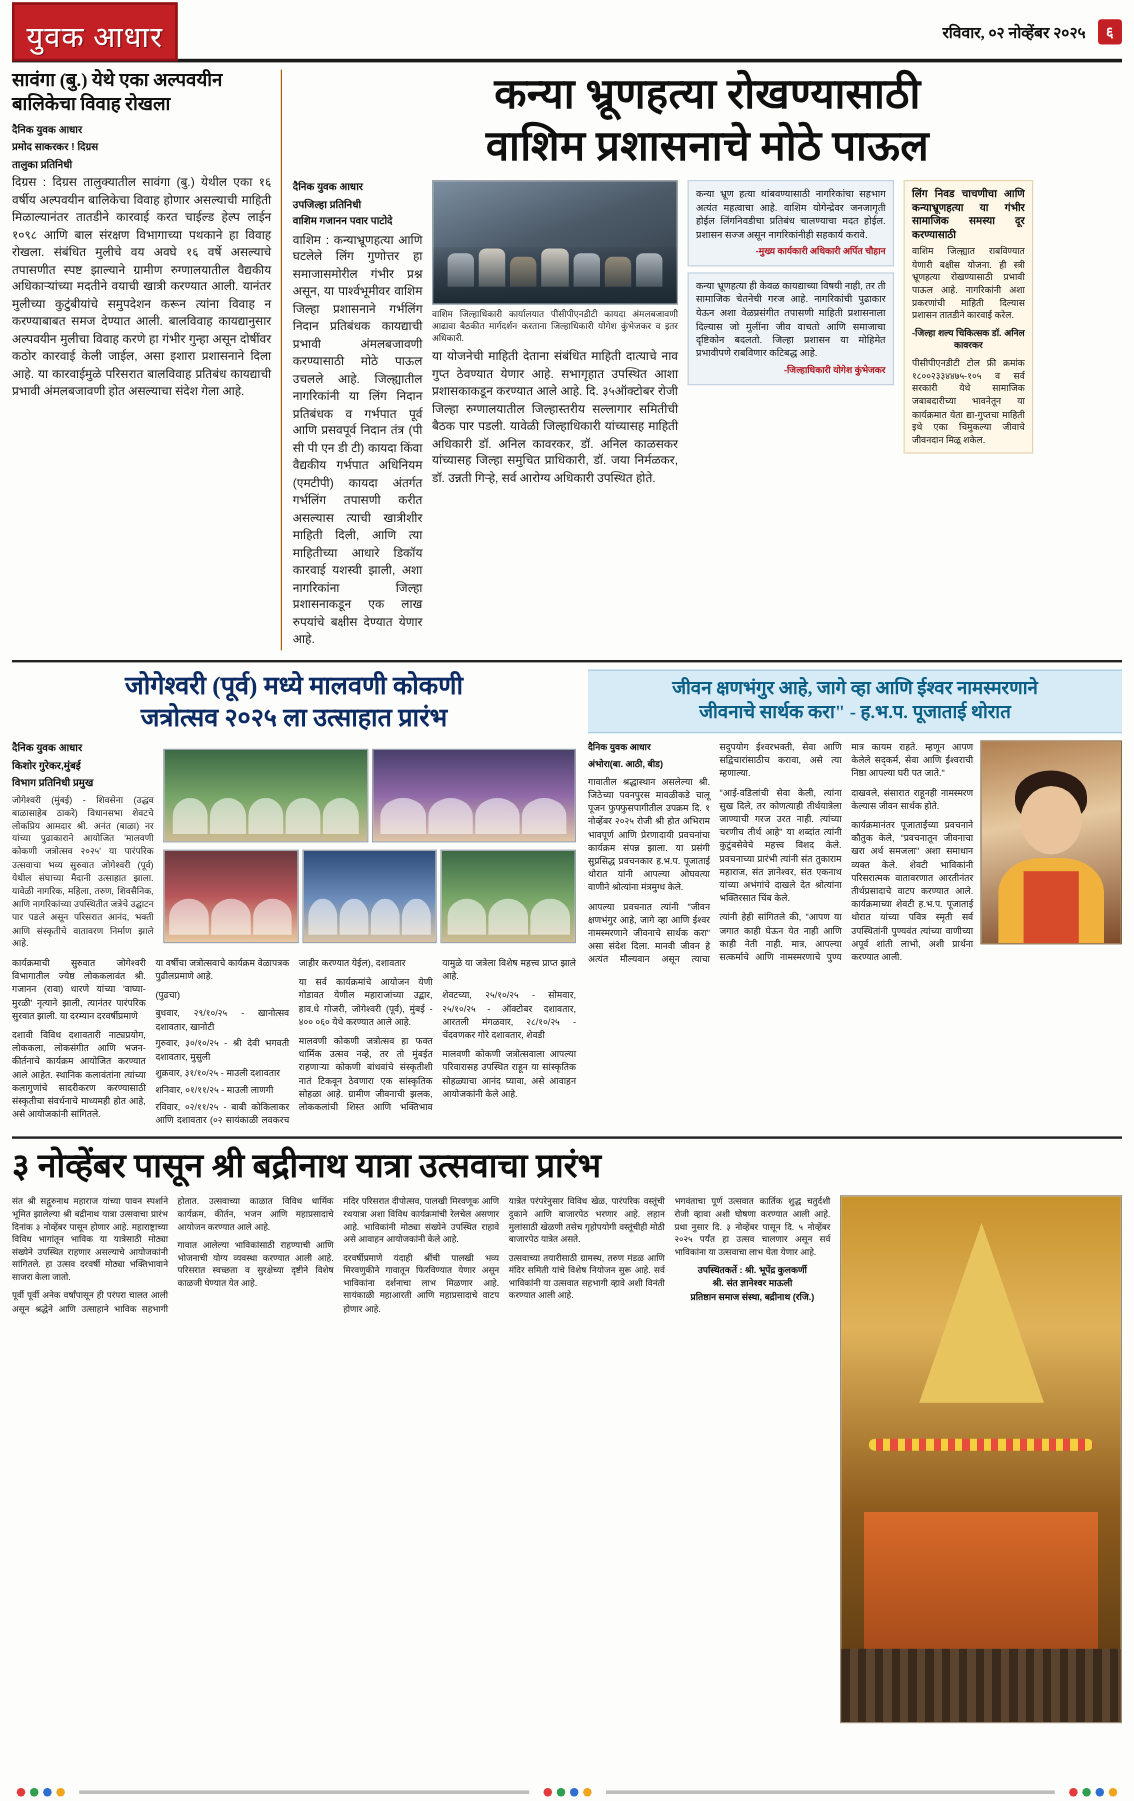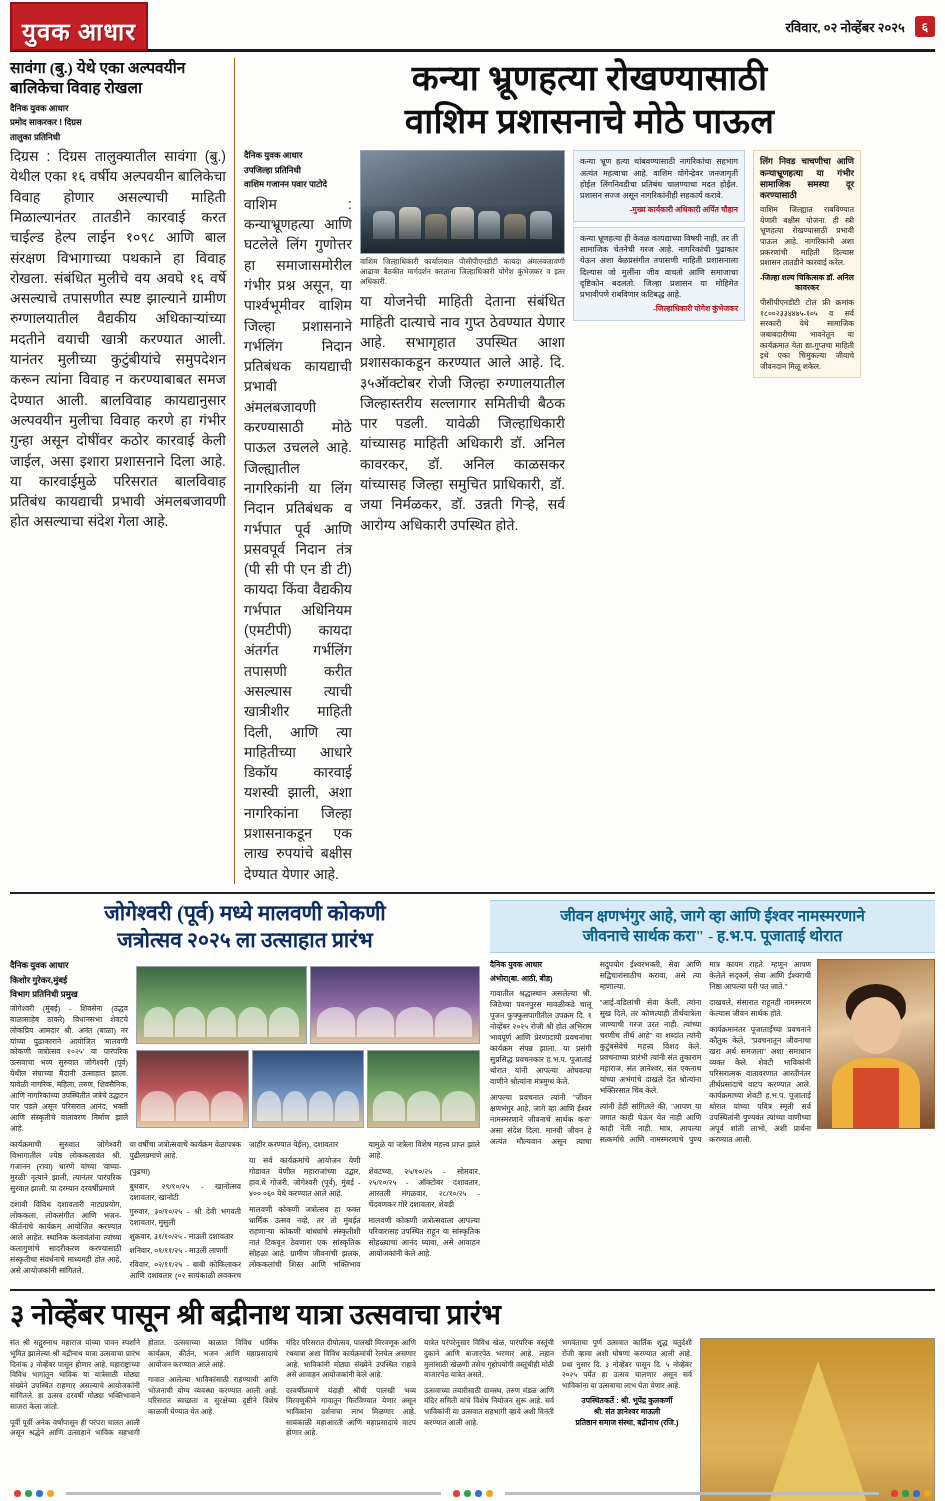--- a/index.html
+++ b/index.html
@@ -32,21 +32,21 @@
   .logo-box {
     background: #c32026;
     color: #fff;
     padding: 4px 10px 5px 10px;
     border: 2px solid #8d1317;
     display: flex;
     align-items: center;
   }
   .logo-text {
     font-family: "Liberation Serif", serif;
-    font-weight: bold;
+    font-weight: normal;
     font-size: 24px;
     letter-spacing: 1px;
     line-height: 1;
     text-shadow: 1px 1px 0 #7a0f12;
     margin-top: 12px;
   }
   .masthead-right { display:flex; align-items:center; gap:10px; }
   .date-line {
     font-family: "Liberation Serif", serif;
     font-size: 13px;
@@ -76,21 +76,21 @@
     margin-bottom: 5px;
   }
   .byline {
     font-size: 8.5px;
     font-weight: bold;
     color: #111;
     line-height: 1.35;
     margin-bottom: 3px;
   }
   .body-text {
-    font-size: 14px;
+    font-size: 10px;
     line-height: 1.45;
     text-align: justify;
     color: #1b1b1b;
   }
 
   
   .main-head {
     font-family: "Liberation Serif", serif;
     font-weight: bold;
     text-align: center;

